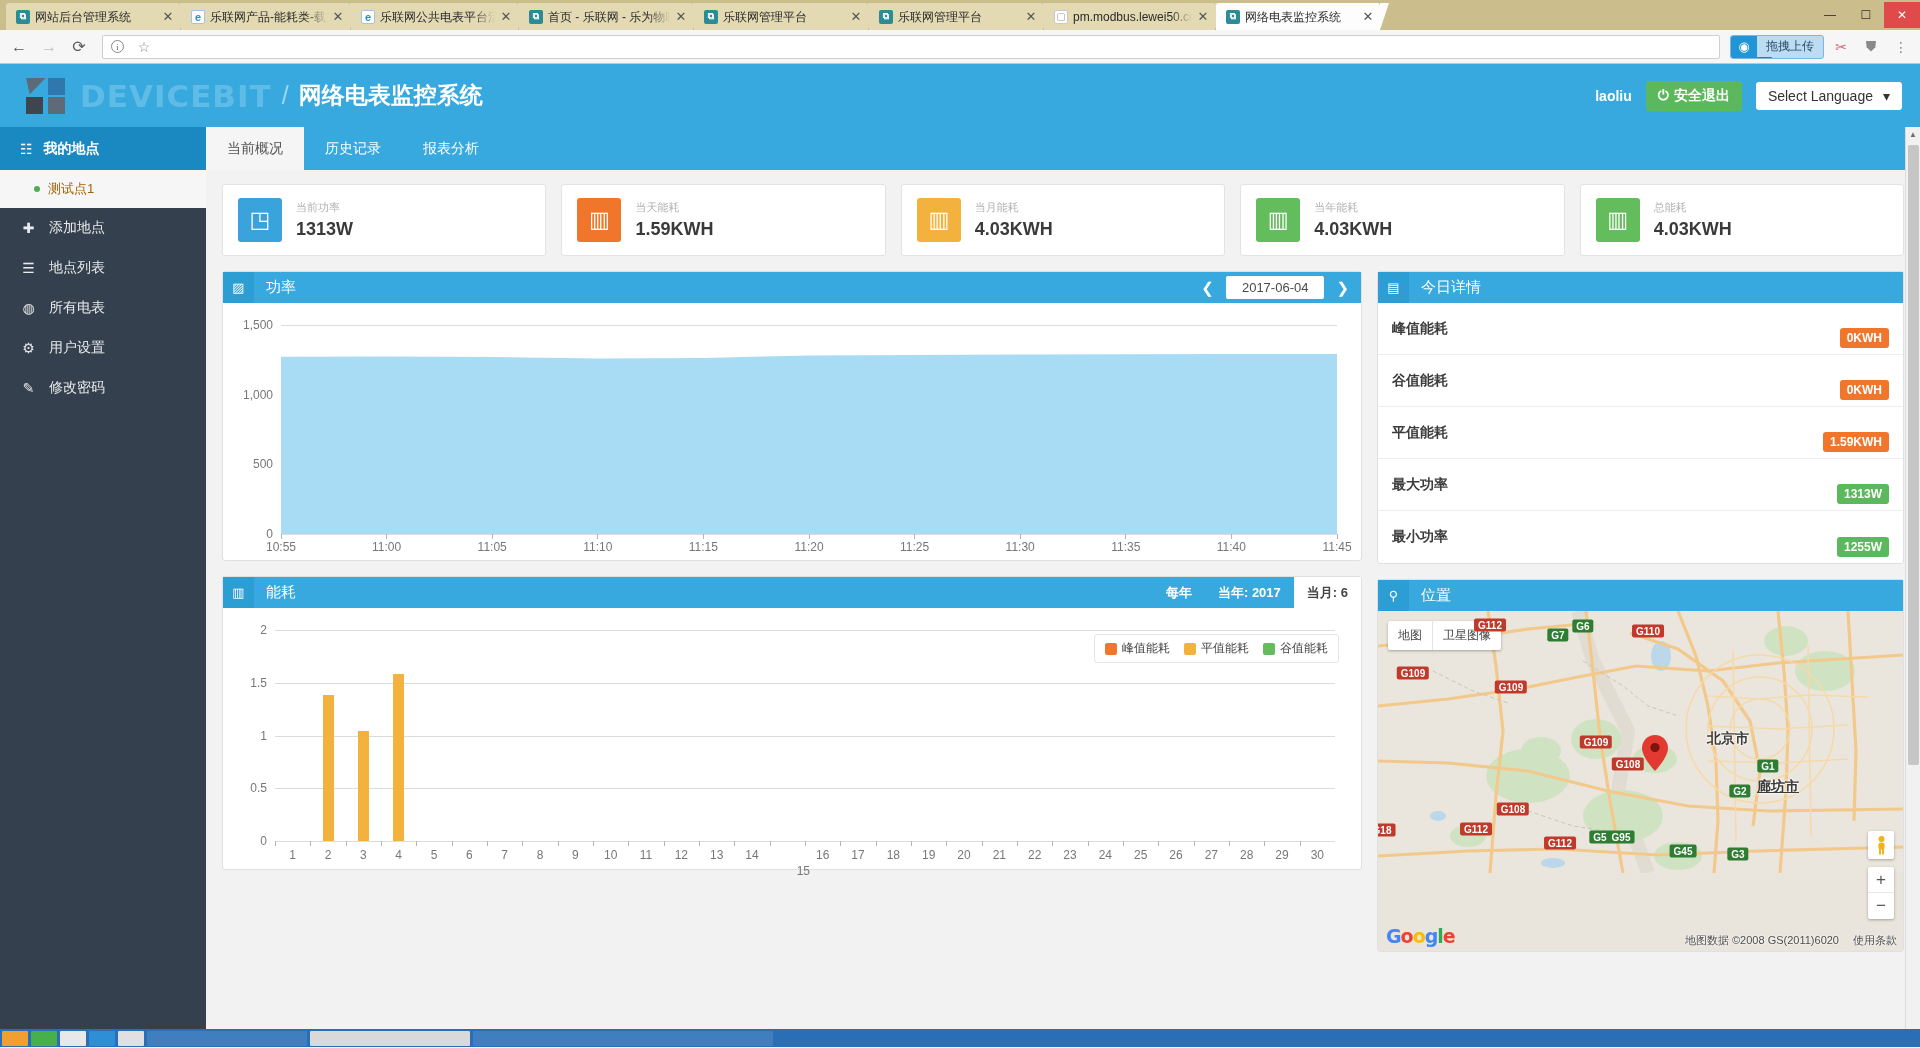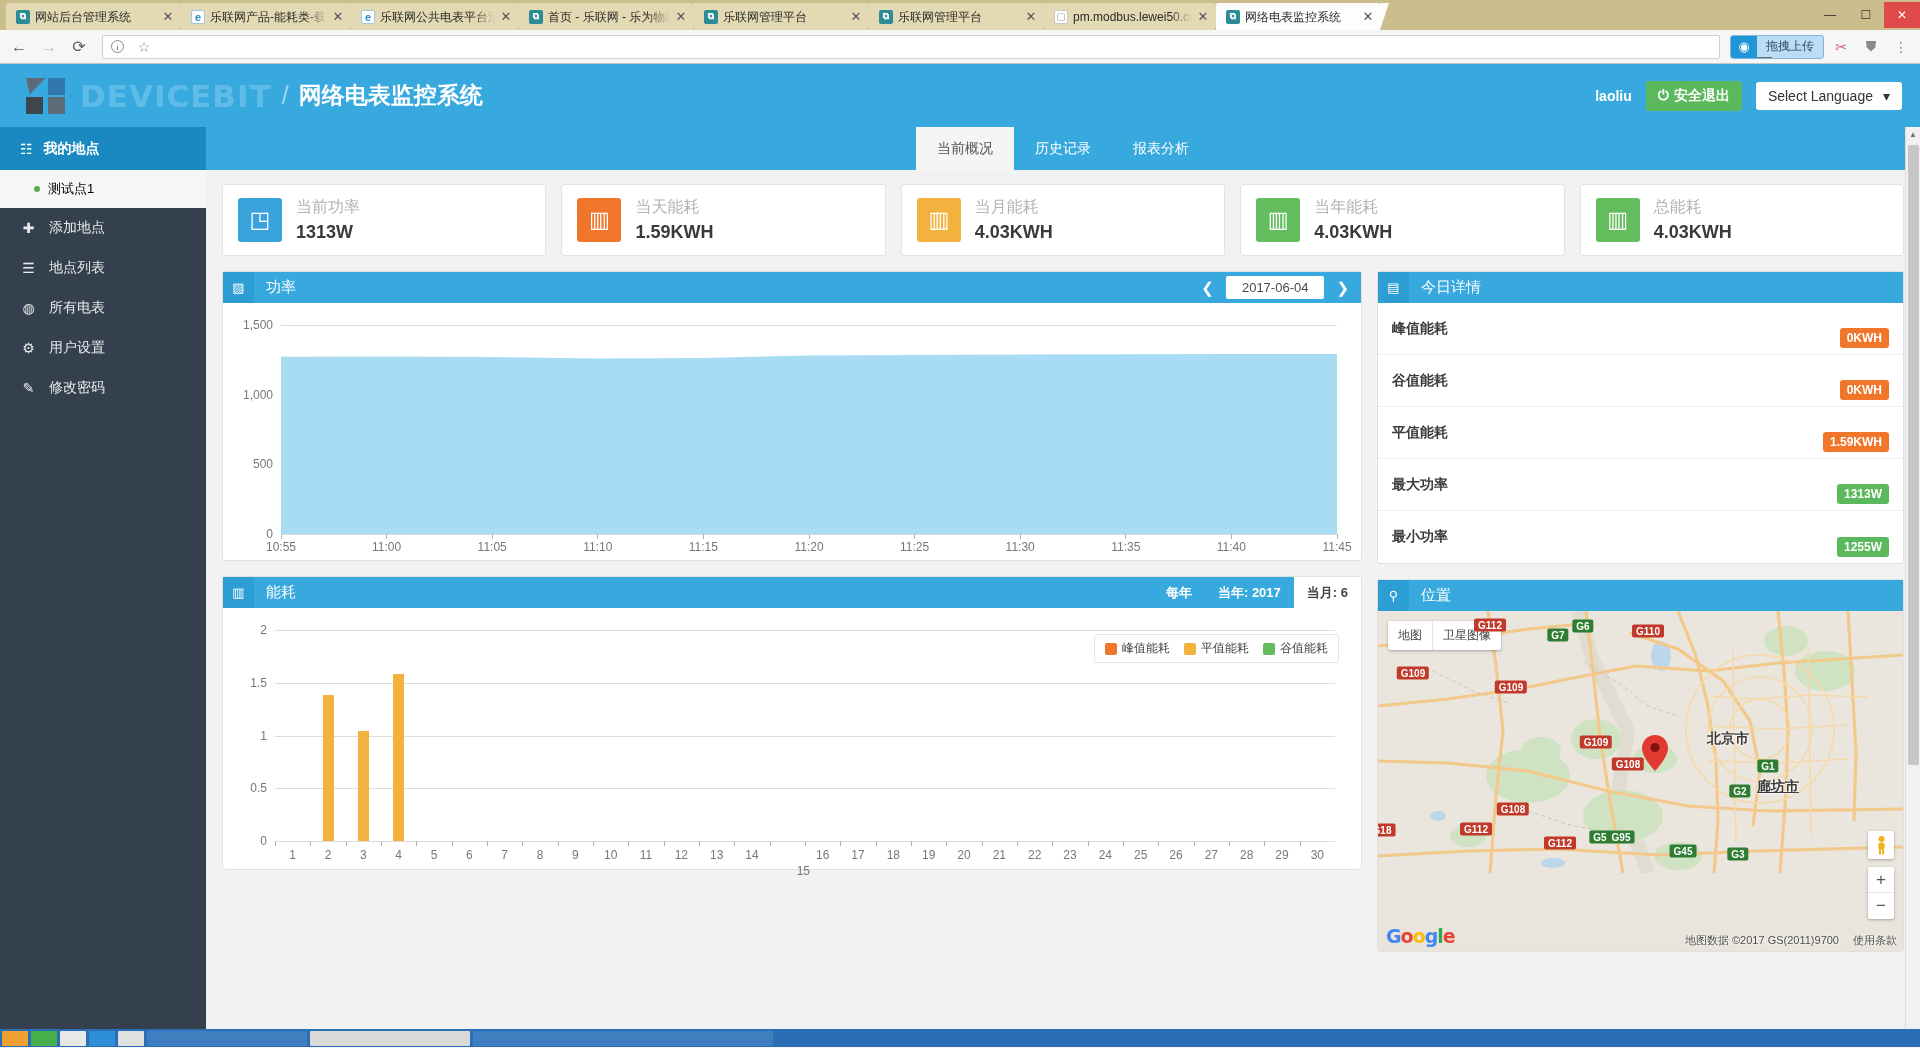--- a/index.html
+++ b/index.html
@@ -124,51 +124,51 @@
   #sidebar { width: 206px; flex: 0 0 206px; background: #34404d; }
   #sidebar-head {
     height: 43px; background: #1b89c1; display: flex; align-items: center;
     gap: 11px; padding-left: 20px; color: #fff; font-size: 14px; font-weight: bold;
   }
   #sidebar-sub {
     background: #f6f6f6; padding: 10px 0 10px 34px;
     display: flex; align-items: center; gap: 8px;
   }
   .dot { width: 6px; height: 6px; border-radius: 50%; background: #4fae4f; }
-  #sidebar-sub span.lbl { font-size: 13px; color: #000000; }
+  #sidebar-sub span.lbl { font-size: 13px; color: #a16207; }
   .side-item {
     display: flex; align-items: center; gap: 12px; padding: 11px 0 11px 20px;
     color: #e8eaed; font-size: 14px;
   }
   .side-ic { width: 17px; text-align: center; font-size: 14px; }
 
   
   #content { flex: 1 1 auto; background: #f2f2f2; position: relative; }
-  #tabs-bar { height: 43px; background: #38a9de; display: flex; align-items: stretch; justify-content: center; }
+  #tabs-bar { height: 43px; background: #38a9de; display: flex; align-items: stretch; }
   .ctab {
     padding: 0 21px; display: flex; align-items: center; font-size: 14px;
     color: #ffffff;
   }
   .ctab.active { background: #f5f5f5; color: #555; }
 
   #panels { padding: 14px 16px 0 16px; }
 
   
   #kpi-row { display: flex; gap: 15px; }
   .kpi {
     flex: 1 1 0; background: #fff; border: 1px solid #e2e2e2; border-radius: 3px;
     padding: 14px 15px; display: flex; align-items: center; gap: 14px; height: 72px;
   }
   .kpi-ic {
     width: 44px; height: 44px; border-radius: 3px; flex: 0 0 44px;
     display: flex; align-items: center; justify-content: center;
     color: #fff; font-size: 22px;
   }
   .kpi-txt { display: flex; flex-direction: column; gap: 4px; }
-  .kpi-label { font-size: 16px; color: #b3b3b3; }
+  .kpi-label { font-size: 11px; color: #b3b3b3; }
   .kpi-value { font-size: 18px; color: #3a3a3a; font-weight: bold; }
 
   
   .panel { background: #fff; border: 1px solid #e0e0e0; border-radius: 3px; }
   .panel-head {
     height: 31px; background: #38a9de; display: flex; align-items: center;
     color: #fff; font-size: 14px;
   }
   .panel-head .ph-ic {
     width: 31px; height: 31px; background: #2c9ed4; display: flex;
@@ -728,21 +728,21 @@
                   </svg>
                 </div>
                 <div id="map-zoom">
                   <div>+</div>
                   <div>−</div>
                 </div>
                 <div id="gmark">
                   <span style="color:#4285f4">G</span><span style="color:#ea4335">o</span><span style="color:#fbbc05">o</span><span style="color:#4285f4">g</span><span style="color:#34a853">l</span><span style="color:#ea4335">e</span>
                 </div>
                 <div id="map-attrib">
-                  <span>地图数据 ©2017 GS(2011)9700</span>
+                  <span>地图数据 ©2008 GS(2011)6020</span>
                   <span>使用条款</span>
                 </div>
                 <div id="map-labels">
                     <div class="road-label" style="left: 112px; top: 14px; background: rgb(192, 57, 43);">G112</div>
                     <div class="road-label" style="left: 180px; top: 24px; background: rgb(46, 125, 50);">G7</div>
                     <div class="road-label" style="left: 205px; top: 15px; background: rgb(46, 125, 50);">G6</div>
                     <div class="road-label" style="left: 270px; top: 20px; background: rgb(192, 57, 43);">G110</div>
                     <div class="road-label" style="left: 35px; top: 62px; background: rgb(192, 57, 43);">G109</div>
                     <div class="road-label" style="left: 133px; top: 76px; background: rgb(192, 57, 43);">G109</div>
                     <div class="road-label" style="left: 218px; top: 131px; background: rgb(192, 57, 43);">G109</div>

